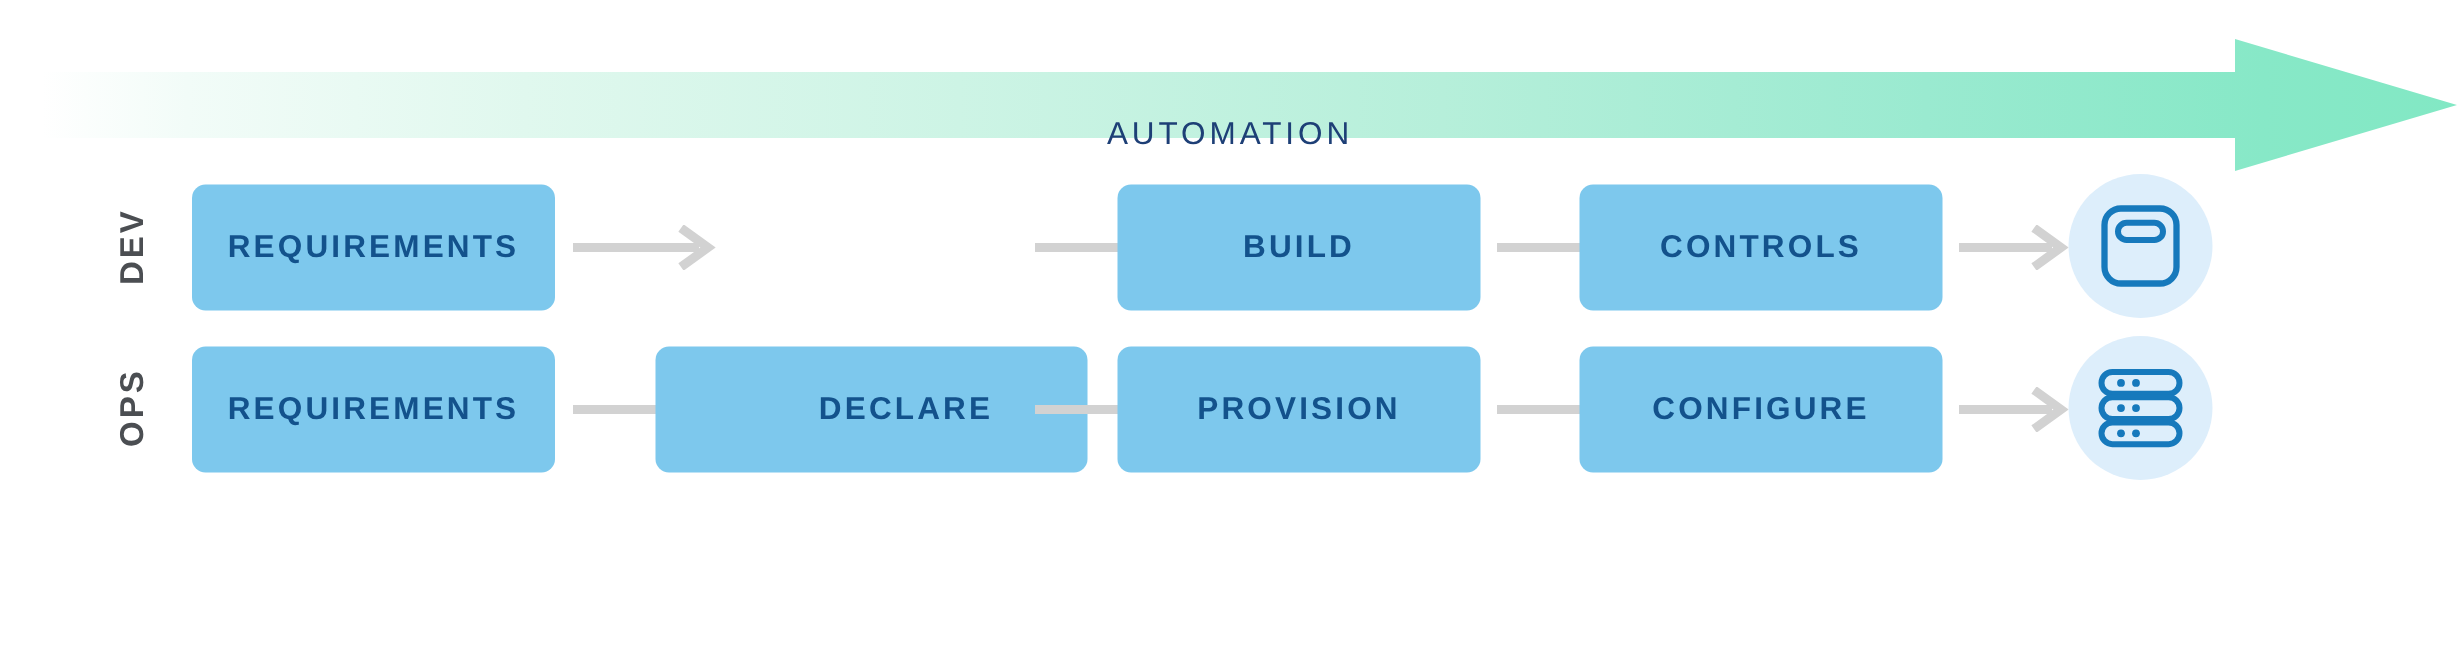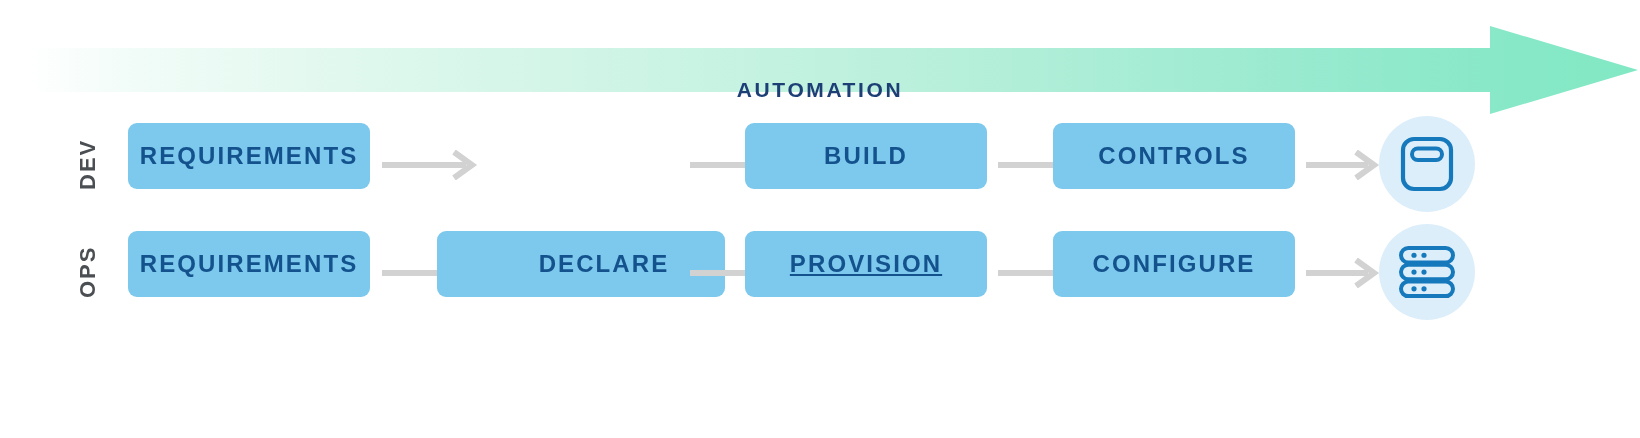--- a/index.html
+++ b/index.html
@@ -9,21 +9,21 @@
     font-family:"Liberation Sans","DejaVu Sans",sans-serif;
     overflow:hidden;
   }
   #canvas{position:relative;width:1640px;height:438px;background:#fff;}
 
   
   .banner{position:absolute;left:0;width:1640px;}
   .banner svg{display:block;width:1640px;}
   .banner-label{
     position:absolute;left:0;width:1640px;text-align:center;
-    font-weight:700;letter-spacing:2.6px;font-size:21px;
+    font-weight:400;letter-spacing:2.6px;font-size:21px;
     color:#1d3f76;
     text-transform:uppercase;
     white-space:nowrap;
   }
   #automation-banner{top:22px;height:100px;}
   #automation-banner .banner-label{top:56px;}
   #controls-banner{top:332px;height:100px;}
   #controls-banner .banner-label{top:59px;}
 
   
@@ -37,26 +37,26 @@
     width:40px;
     left:68px;
     display:flex;align-items:center;justify-content:center;
     writing-mode:vertical-rl;
     transform:rotate(180deg);
     font-size:22px;font-weight:700;letter-spacing:2px;
     color:#4b4e52;
   }
 
   .stage-box{
-    position:absolute;top:1px;height:66px;
+    position:absolute;top:1px;height:84px;
     background:#7dc8ed;
     border-radius:9px;
     display:flex;align-items:center;justify-content:center;
     color:#13528c;
-    font-size:24px;font-weight:700;letter-spacing:2.1px;
+    font-size:21px;font-weight:700;letter-spacing:2.1px;
     white-space:nowrap;
   }
 
   .connector{
     position:absolute;top:28px;height:30px;
   }
   .connector svg{display:block;}
 
   .end-icon{
     position:absolute;top:-6px;
@@ -144,21 +144,21 @@
     </div>
 
     <div class="stage-box" style="left:437px;width:242px;padding-left:46px;">DECLARE</div>
     <div class="connector" style="left:690px;">
       <svg width="98" height="30" viewBox="0 0 98 30">
         <line x1="0" y1="15" x2="84" y2="15" stroke="#d2d2d2" stroke-width="6"></line>
         <polyline points="72,2 90,15 72,28" fill="none" stroke="#d2d2d2" stroke-width="6"></polyline>
       </svg>
     </div>
 
-    <div class="stage-box" style="left:745px;width:242px;text-decoration:underline;">PROVISION</div>
+    <div class="stage-box" style="left:745px;width:242px;">PROVISION</div>
     <div class="connector" style="left:998px;">
       <svg width="98" height="30" viewBox="0 0 98 30">
         <line x1="0" y1="15" x2="84" y2="15" stroke="#d2d2d2" stroke-width="6"></line>
         <polyline points="72,2 90,15 72,28" fill="none" stroke="#d2d2d2" stroke-width="6"></polyline>
       </svg>
     </div>
 
     <div class="stage-box" style="left:1053px;width:242px;">CONFIGURE</div>
     <div class="connector" style="left:1306px;">
       <svg width="98" height="30" viewBox="0 0 98 30">

